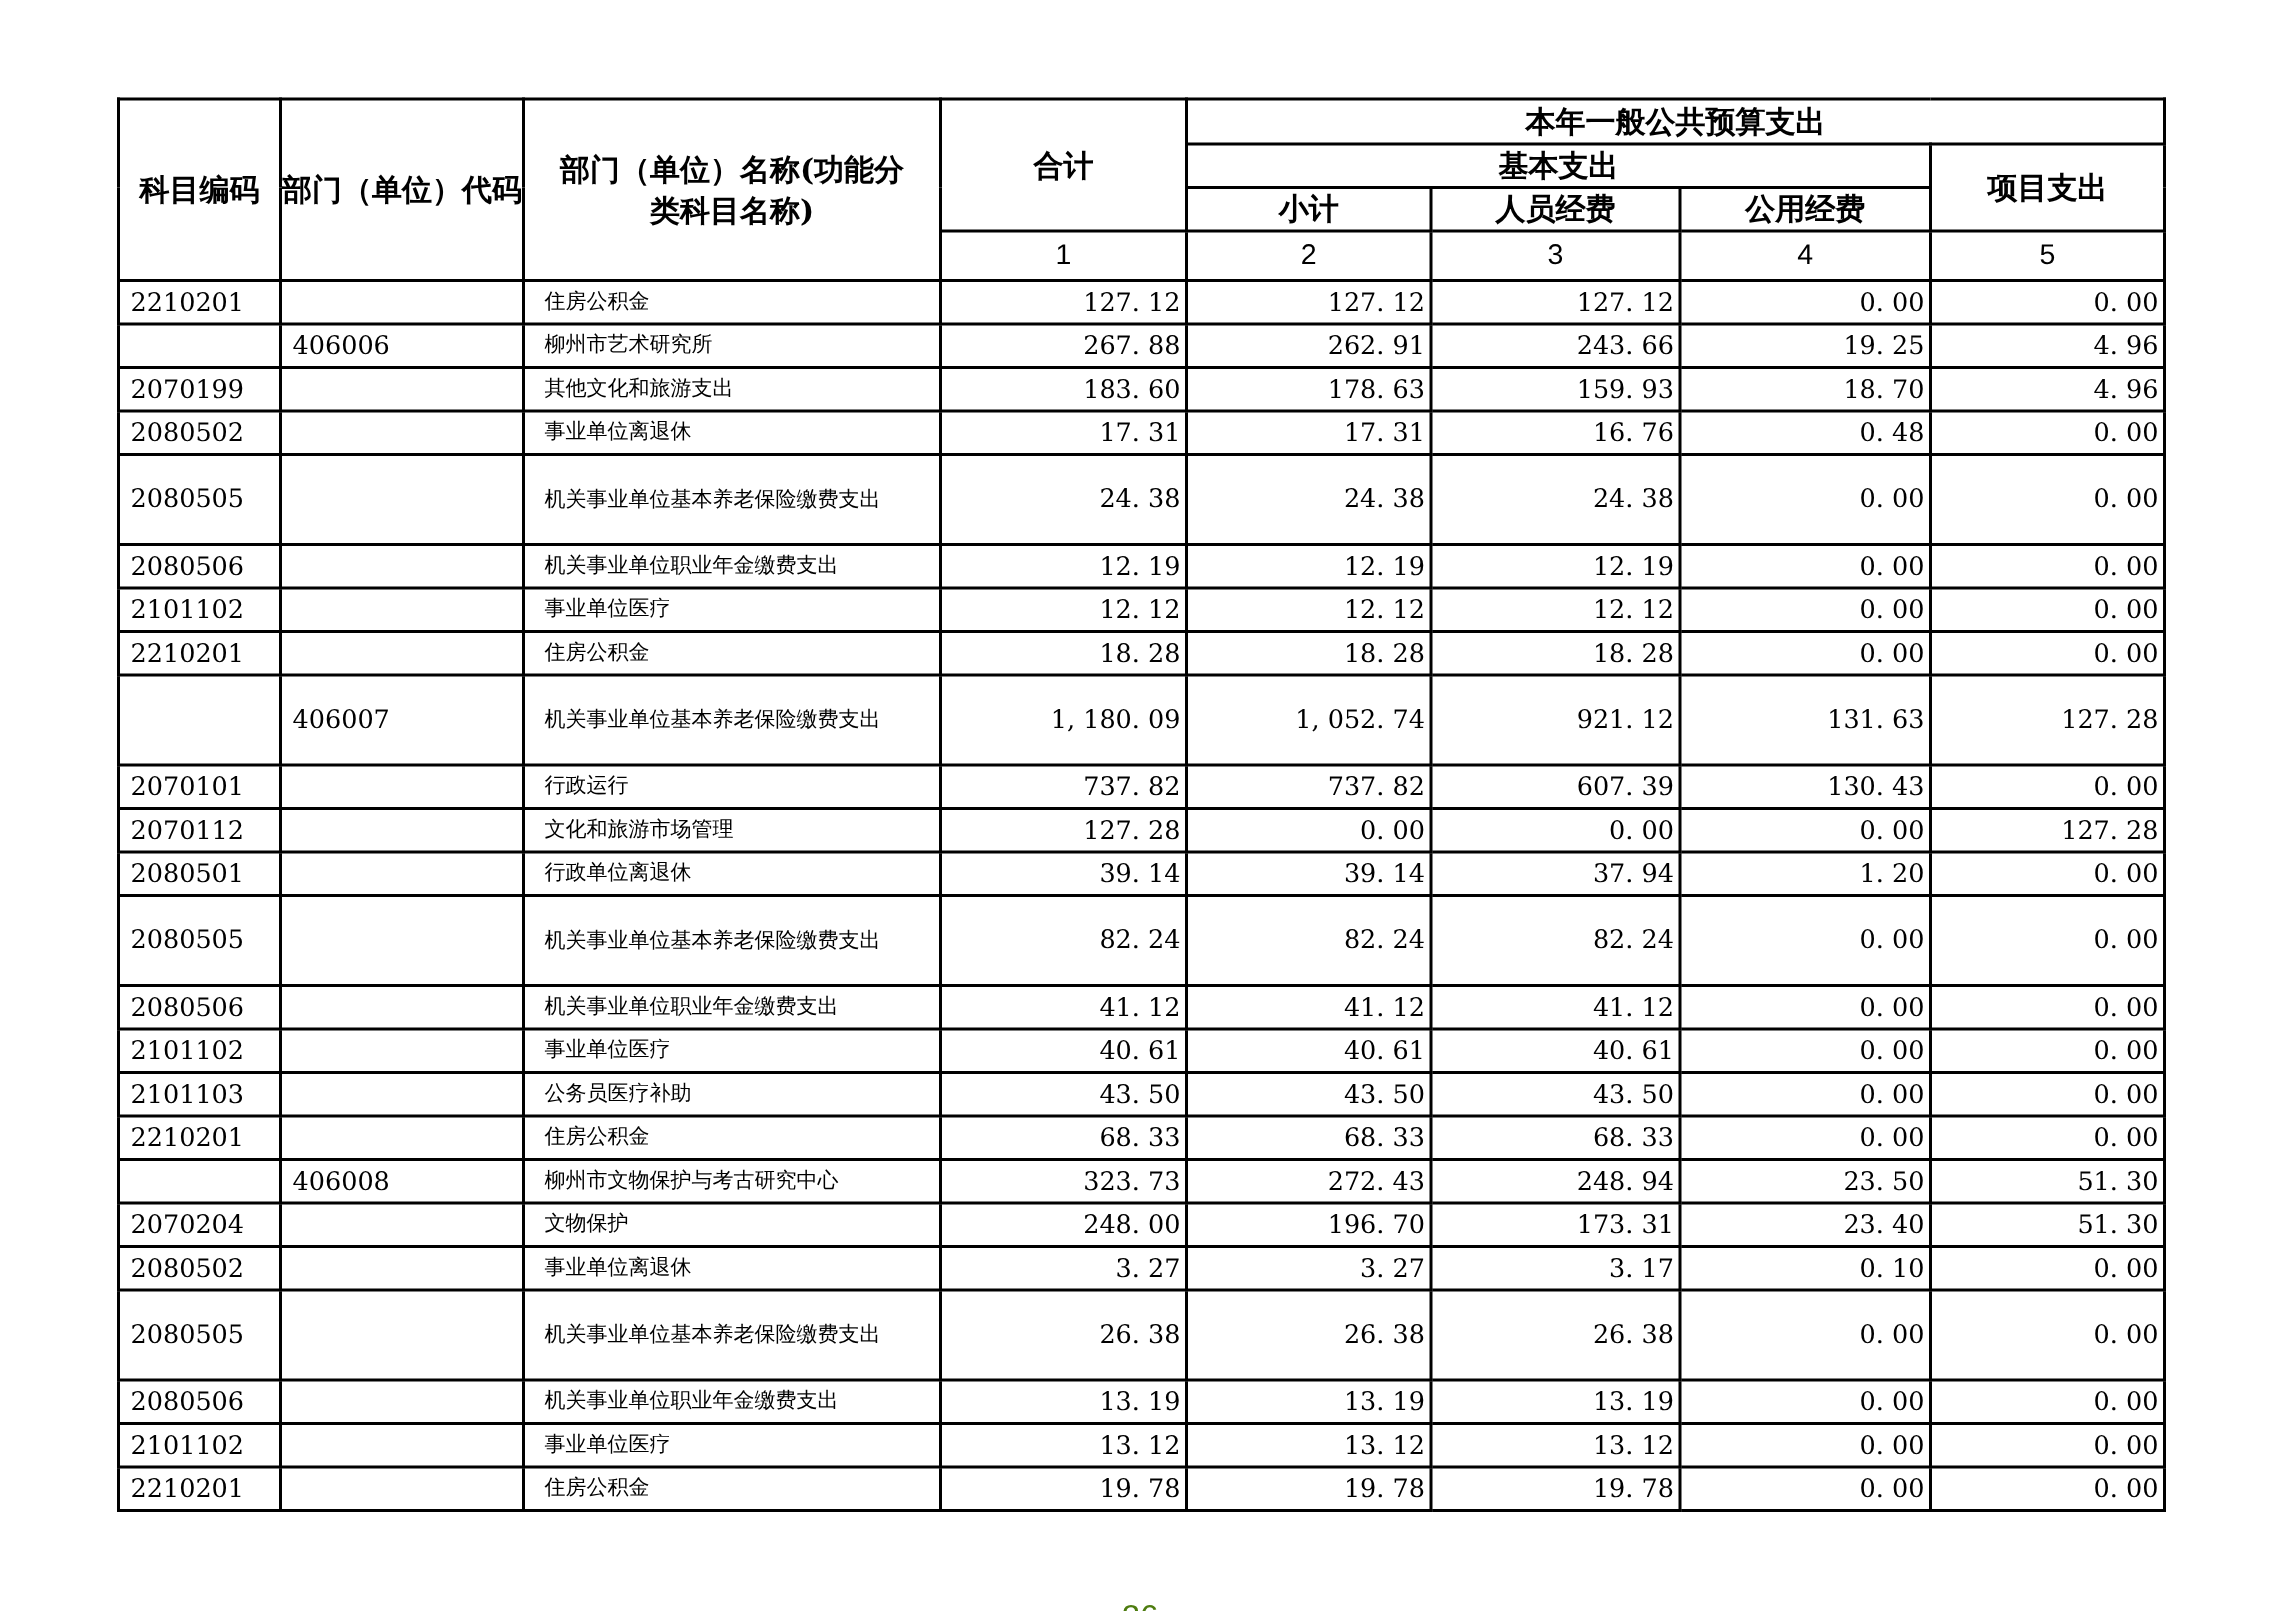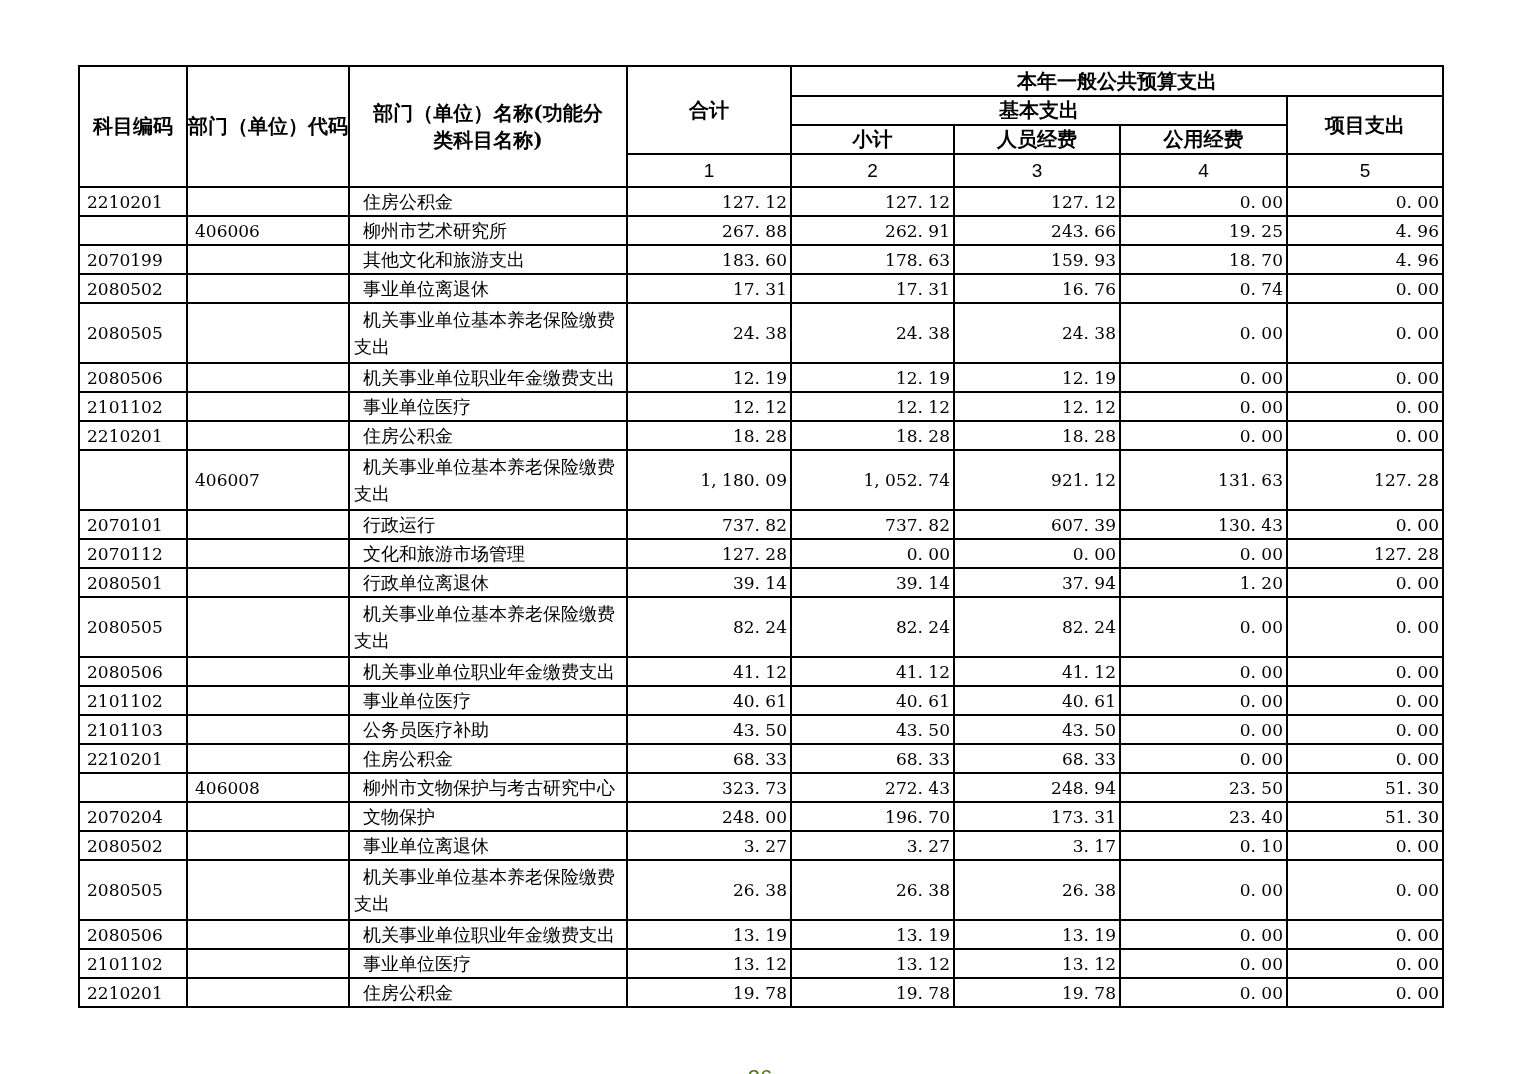--- a/index.html
+++ b/index.html
@@ -41,21 +41,21 @@
     font-size: 19px;
   }
   tbody tr { height: 29px; }
   tbody tr.tall { height: 60px; }
   tbody td { font-size: 17px; }
   td.code { text-align: left; padding-left: 7px; border-radius: 10px; }
   td.name {
     text-align: left;
     padding: 0 10px 0 4px;
     text-indent: 9px;
-    font-size: 18px;
+    font-size: 14px;
     line-height: 1.5;
     word-break: break-all;
   }
   td.num { text-align: right; padding-right: 3px; }
 
   .page-number {
     position: absolute;
     left: 0; top: 1030px; width: 1520px;
     text-align: center;
     font-family: "Liberation Sans", sans-serif;
@@ -136,21 +136,21 @@
     <td class="num">18. 70</td>
     <td class="num">4. 96</td>
   </tr>
         <tr>
     <td class="code">2080502</td>
     <td class="code"></td>
     <td class="name">事业单位离退休</td>
     <td class="num">17. 31</td>
     <td class="num">17. 31</td>
     <td class="num">16. 76</td>
-    <td class="num">0. 74</td>
+    <td class="num">0. 48</td>
     <td class="num">0. 00</td>
   </tr>
         <tr class="tall">
     <td class="code">2080505</td>
     <td class="code"></td>
     <td class="name">机关事业单位基本养老保险缴费支出</td>
     <td class="num">24. 38</td>
     <td class="num">24. 38</td>
     <td class="num">24. 38</td>
     <td class="num">0. 00</td>

